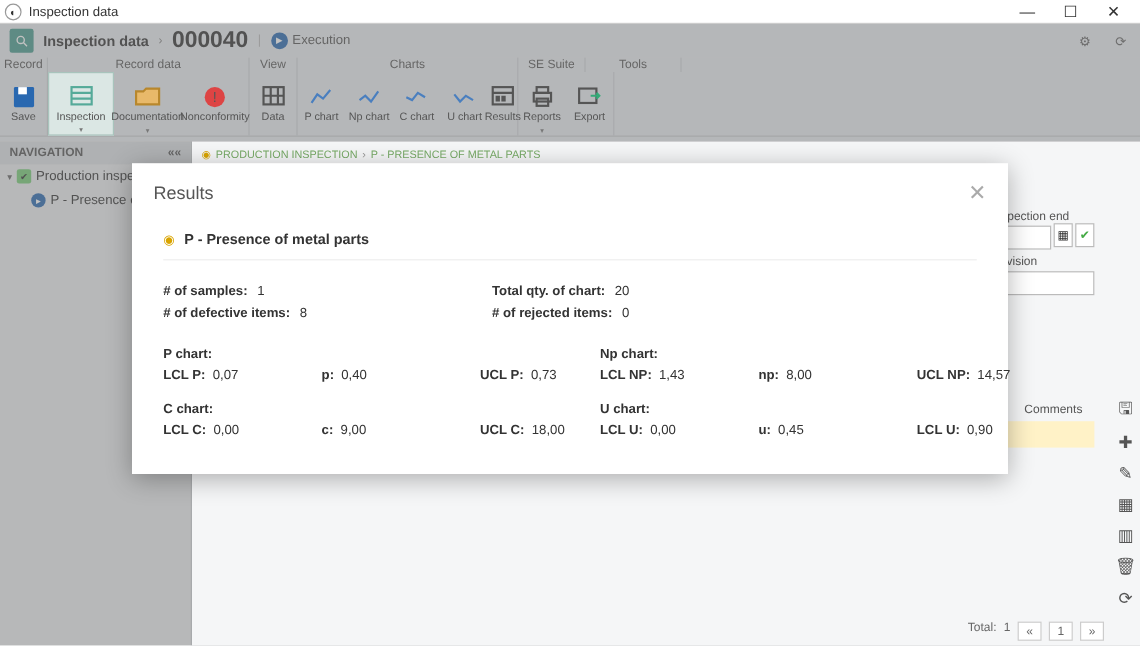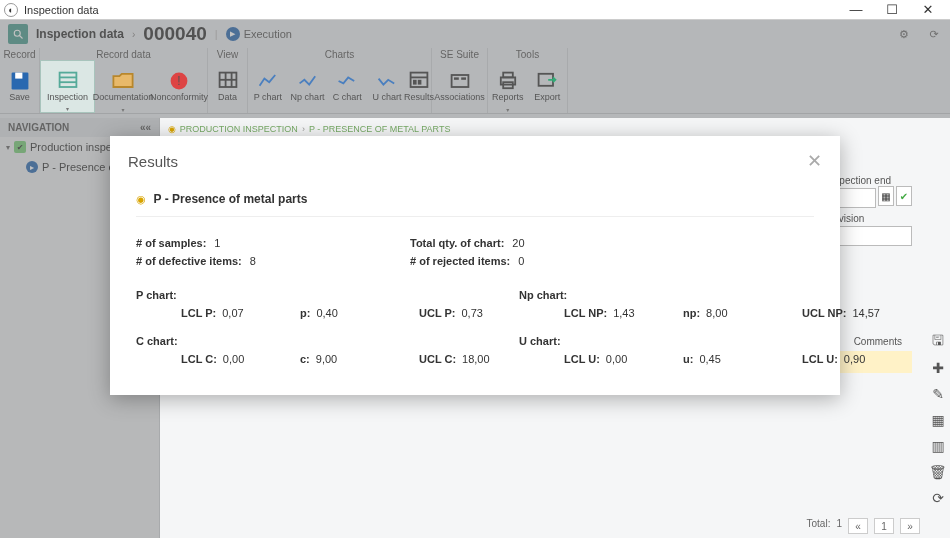--- a/index.html
+++ b/index.html
@@ -66,21 +66,21 @@
 .modal-title { display: flex; align-items: center; gap: 8px; padding: 10px 0; border-bottom: 1px solid #eee; }
 .modal-title .eye { color: #d9a400; }
 .modal-title b { font-size: 12px; }
 .stats { margin-top: 20px; font-size: 11px; }
 .stats .row { display: flex; margin-bottom: 6px; gap: 44px; }
 .stats .cell { display: flex; gap: 8px; }
 .stats .cell .k { font-weight: bold; }
 .stats .sec-title { font-weight: bold; margin-top: 16px; margin-bottom: 6px; }
 .stats .flexrow { display: flex; }
 .stats .col { flex: 1; }
-.stats .triple { display: flex; gap: 19px; margin-left: 45px; }
+.stats .triple { display: flex; gap: 32px; }
 .inline-kv { display: flex; gap: 6px; min-width: 100px; }
 .inline-kv .k { font-weight: bold; }
 
 svg { stroke: currentColor; fill: none; stroke-width: 1.5; }
 svg .fill { fill: currentColor; stroke: none; }
 </style>
 </head>
 <body>
 
 <div class="titlebar">
@@ -214,32 +214,20 @@
     <div class="ritem" style="width:24px">
       <div class="icon">
           <svg viewBox="0 0 20 20">
             <rect x="3" y="3" width="14" height="12"></rect>
             <line x1="3" y1="7" x2="17" y2="7"></line>
             <rect x="5" y="9" width="3" height="4" class="fill" fill="#d44"></rect>
             <rect x="9" y="9" width="3" height="4" class="fill" fill="#4a4"></rect>
           </svg>
         </div>
       <span>Results</span>
-    </div>
-  </div>
-  <div class="rgroup" style="width:56px">
-    <div class="ritem wide">
-      <div class="icon">
-          <svg viewBox="0 0 20 20">
-            <rect x="3" y="5" width="14" height="10"></rect>
-            <rect x="5" y="7" width="4" height="2" class="fill" fill="#5a9"></rect>
-            <rect x="11" y="7" width="4" height="2" class="fill" fill="#5a9"></rect>
-          </svg>
-        </div>
-      <span>Associations</span>
     </div>
   </div>
   <div class="rgroup" style="width:80px">
     <div class="ritem">
       <div class="icon">
           <svg viewBox="0 0 20 20">
             <rect x="4" y="7" width="12" height="6"></rect>
             <rect x="6" y="3" width="8" height="4"></rect>
             <rect x="6" y="11" width="8" height="5"></rect>
           </svg>

